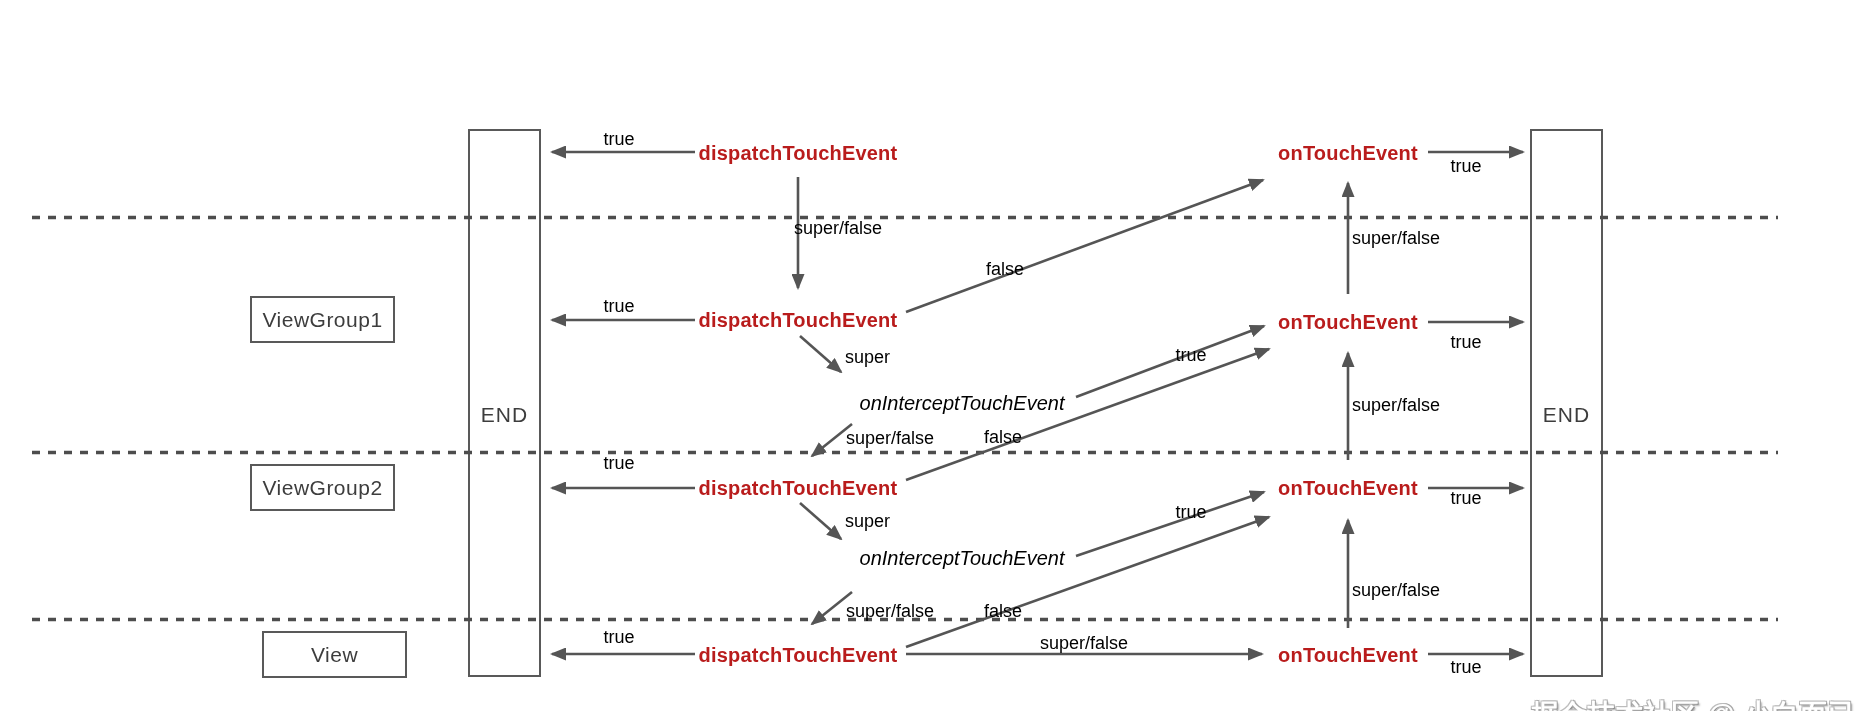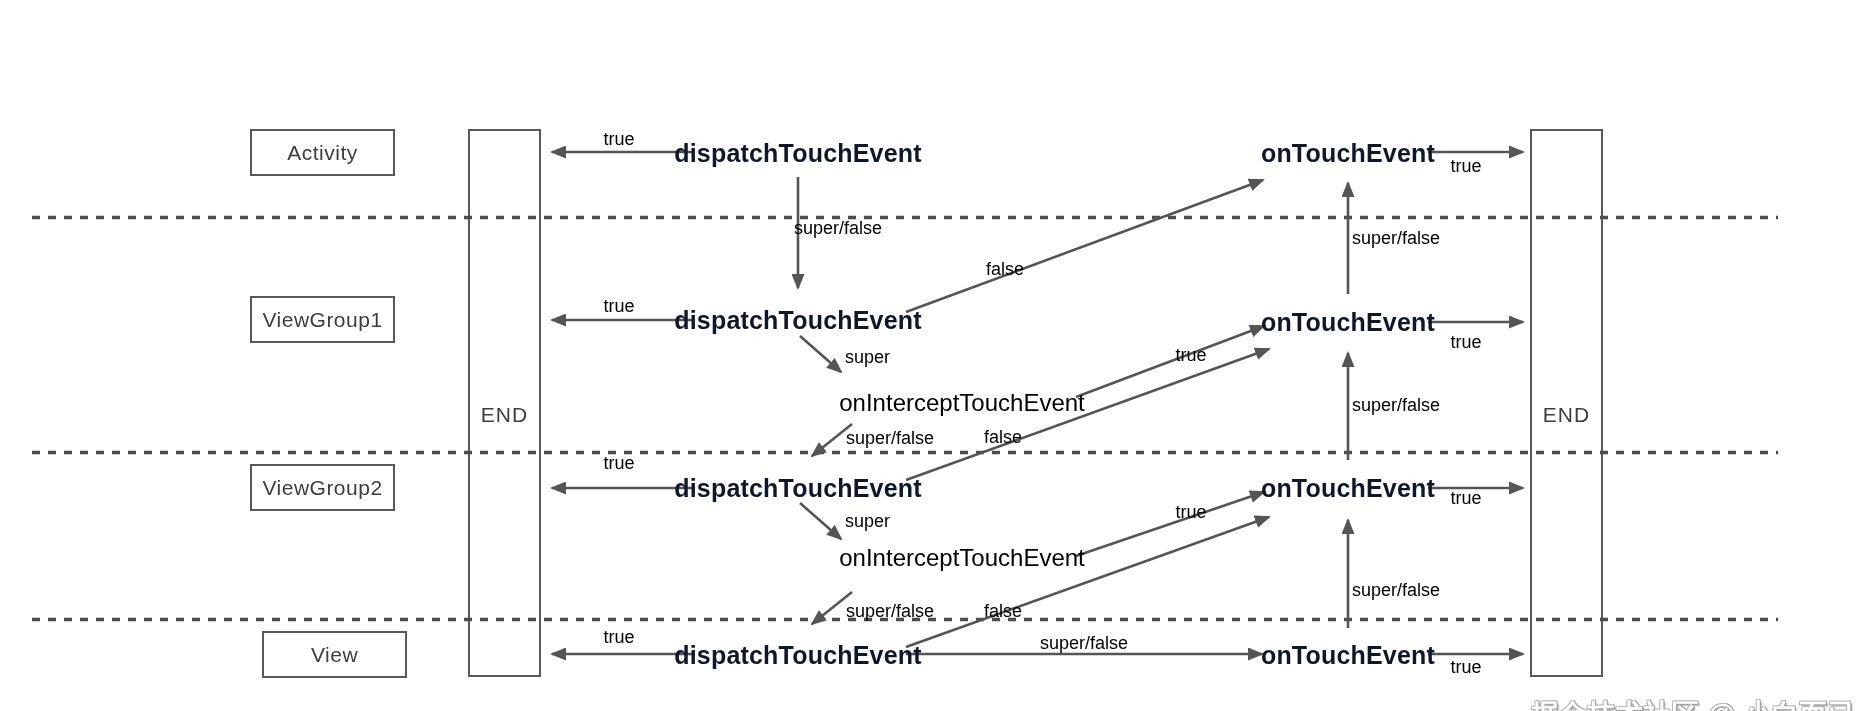--- a/index.html
+++ b/index.html
@@ -23,22 +23,22 @@
   .end-bar{
     position:absolute;top:129px;height:544px;width:69px;
     border:2.5px solid #595959;background:#ffffff;
     display:flex;align-items:center;justify-content:center;
     z-index:1;
   }
   .end-bar span{font-size:21px;color:#3d3d3d;letter-spacing:1px;margin-top:23px;}
   .lbl{position:absolute;z-index:4;white-space:nowrap;color:#000000;font-size:18px;}
   .lbl.c{transform:translate(-50%,-50%);}
   .lbl.l{transform:translate(0,-50%);}
-  .lbl.m{font-weight:bold;font-size:25px;color:#0f172a;letter-spacing:.2px;}
-  .lbl.r20{font-size:24px;}
+  .lbl.m{font-weight:bold;font-size:20px;color:#b91c1c;letter-spacing:.2px;}
+  .lbl.r20{font-size:20px;font-style:italic;}
   .watermark{
     position:absolute;z-index:5;
     transform:translate(-100%,-50%);
     font-size:27px;font-weight:bold;letter-spacing:1px;
     color:#ffffff;
     text-shadow:-1px -1px 0 #bdbdbd,1px -1px 0 #a8a8a8,-1px 1px 0 #a8a8a8,
                  1px 1px 0 #8f8f8f,2px 2px 2px rgba(90,90,90,.55);
     white-space:nowrap;
   }
 </style>
@@ -109,23 +109,20 @@
     </g>
   </svg>
 
   <div class="end-bar" style="left:468px;">
     <span>END</span>
   </div>
   <div class="end-bar" style="left:1530px;">
     <span>END</span>
   </div>
 
-  <div class="layer-box" style="left:250px;top:129px;">
-    <span>Activity</span>
-  </div>
   <div class="layer-box" style="left:250px;top:296px;">
     <span>ViewGroup1</span>
   </div>
   <div class="layer-box" style="left:250px;top:464px;">
     <span>ViewGroup2</span>
   </div>
   <div class="layer-box" style="left:262px;top:631px;">
     <span>View</span>
   </div>
 

